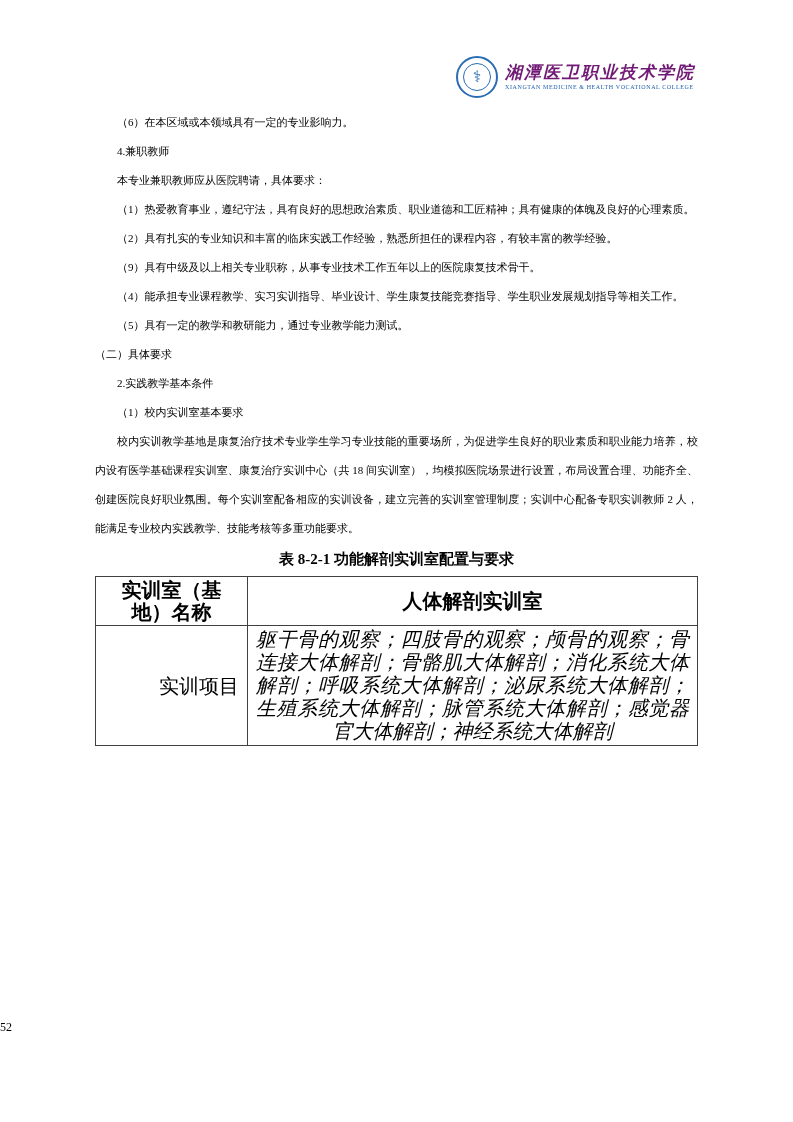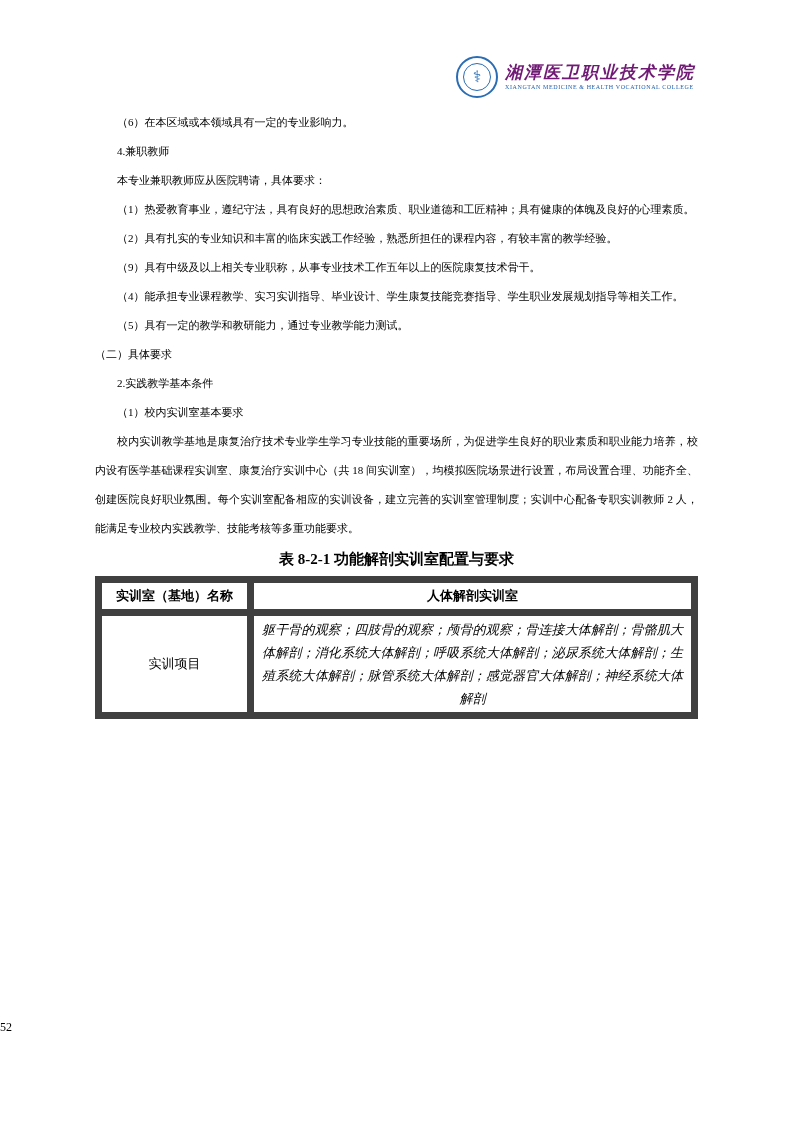--- a/index.html
+++ b/index.html
@@ -86,32 +86,32 @@
     font-weight: bold;
     font-size: 15px;
     line-height: 24px;
   }
   table.room-table {
     width: 100%;
     border-collapse: collapse;
     table-layout: fixed;
   }
   table.room-table th, table.room-table td {
-    border: 7px solid #404040;
+    border: 1px solid #404040;
     padding: 2px 8px;
-    font-size: 13px;
+    font-size: 20px;
   }
   table.room-table col.c1 { width: 152px; }
   table.room-table th {
     font-weight: bold;
     text-align: center;
     line-height: 22px;
   }
   td.cell-label {
-    text-align: center;
+    text-align: right;
     vertical-align: middle;
     line-height: 22px;
     margin-top: 24px;
   }
   td.cell-value {
     font-size: 14px;
     line-height: 23px;
     text-align: justify;
     text-align-last: center;
     padding: 4px 12px;

